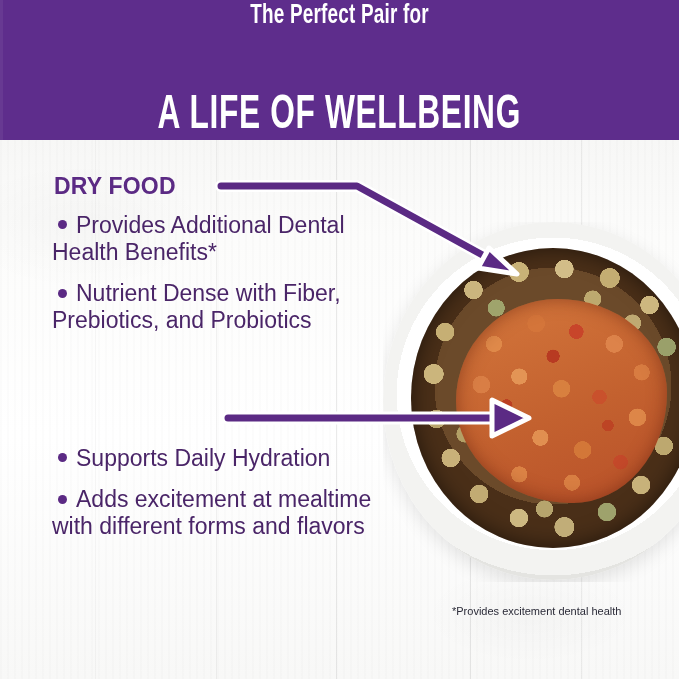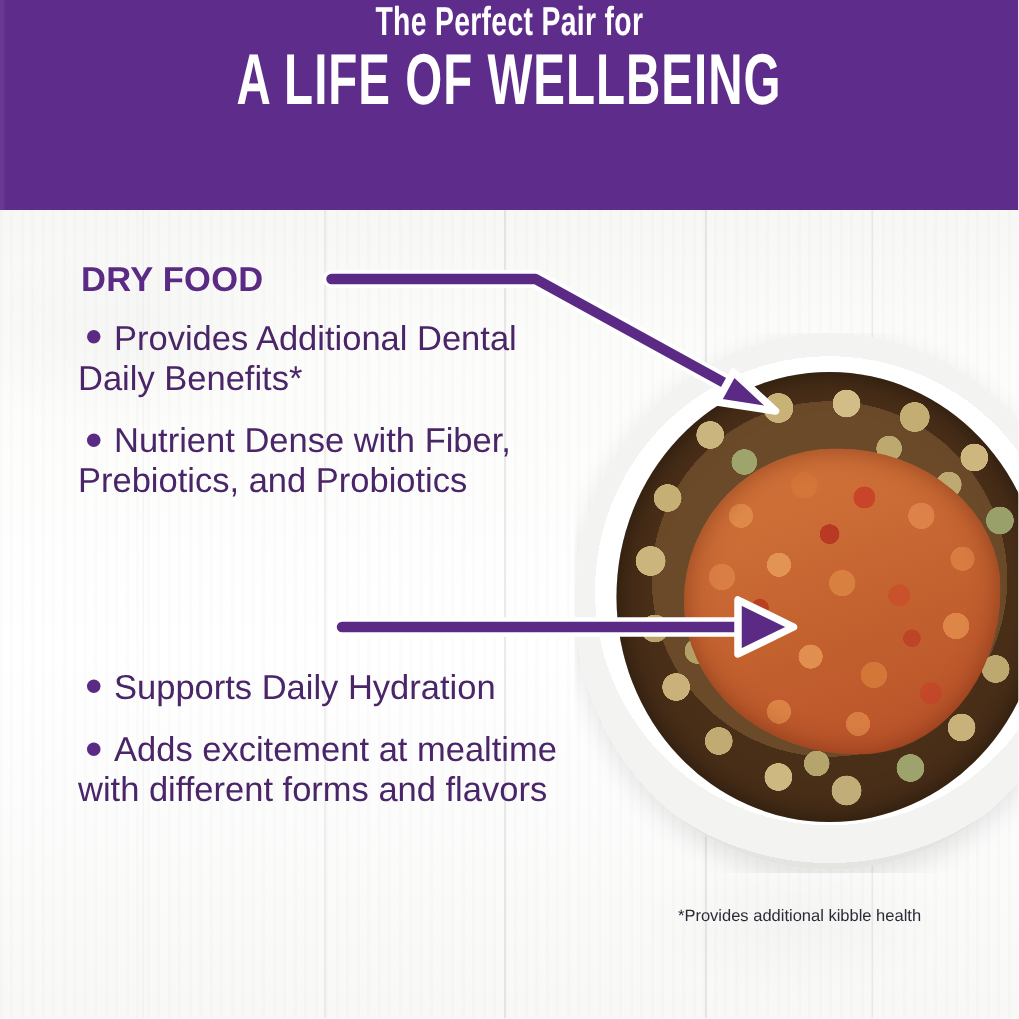--- a/index.html
+++ b/index.html
@@ -34,21 +34,21 @@
       radial-gradient(ellipse 180px 90px at 12% 16%, rgba(0,0,0,0.022), rgba(0,0,0,0) 70%),
       radial-gradient(ellipse 150px 70px at 78% 88%, rgba(0,0,0,0.022), rgba(0,0,0,0) 70%);
     pointer-events:none;
   }
 
   
   .header{
     position:absolute;left:0;top:0;width:679px;height:140px;
     background:#5e2d8c;
     display:flex;flex-direction:column;
-    align-items:center;justify-content:flex-start;
+    align-items:center;justify-content:space-between;
     box-sizing:border-box;
     padding-bottom:4px;
   }
   .header:before{
     content:"";position:absolute;left:0;top:0;width:3px;height:100%;
     background:rgba(255,255,255,0.06);
   }
   .hdr-line1{
     color:#ffffff;
     font-family:"Liberation Sans", sans-serif;
@@ -218,21 +218,21 @@
       </div>
     </div>
   </div>
 
   <div class="panel">
 
     <div class="section-title" id="dry-title">DRY FOOD</div>
 
     <div class="bullets" id="dry-bullets">
       <div class="bullet">
-        <span class="dot"></span><span class="txt">Provides Additional Dental Daily Benefits*</span>
+        <span class="dot"></span><span class="txt">Provides Additional Dental Health Benefits*</span>
       </div>
       <div class="bullet">
         <span class="dot"></span><span class="txt">Nutrient Dense with Fiber, Prebiotics, and Probiotics</span>
       </div>
     </div>
 
 
     <div class="bullets" id="wet-bullets">
       <div class="bullet">
         <span class="dot"></span><span class="txt">Supports Daily Hydration</span>
@@ -252,16 +252,16 @@
     </g>
 
     <g>
       <path d="M228,418 L500,418" stroke="#ffffff" stroke-width="13" fill="none" stroke-linecap="round"></path>
       <path d="M228,418 L500,418" stroke="#5b2a84" stroke-width="7" fill="none" stroke-linecap="round"></path>
       <path d="M529,418 L492,400 L492,436 Z" fill="#5b2a84" stroke="#ffffff" stroke-width="5" stroke-linejoin="round"></path>
     </g>
   </svg>
 
   <div class="footnote">
-    <div>*Provides additional kibble health</div>
+    <div>*Provides excitement dental health</div>
   </div>
 
 </div>
 
 </body></html>

